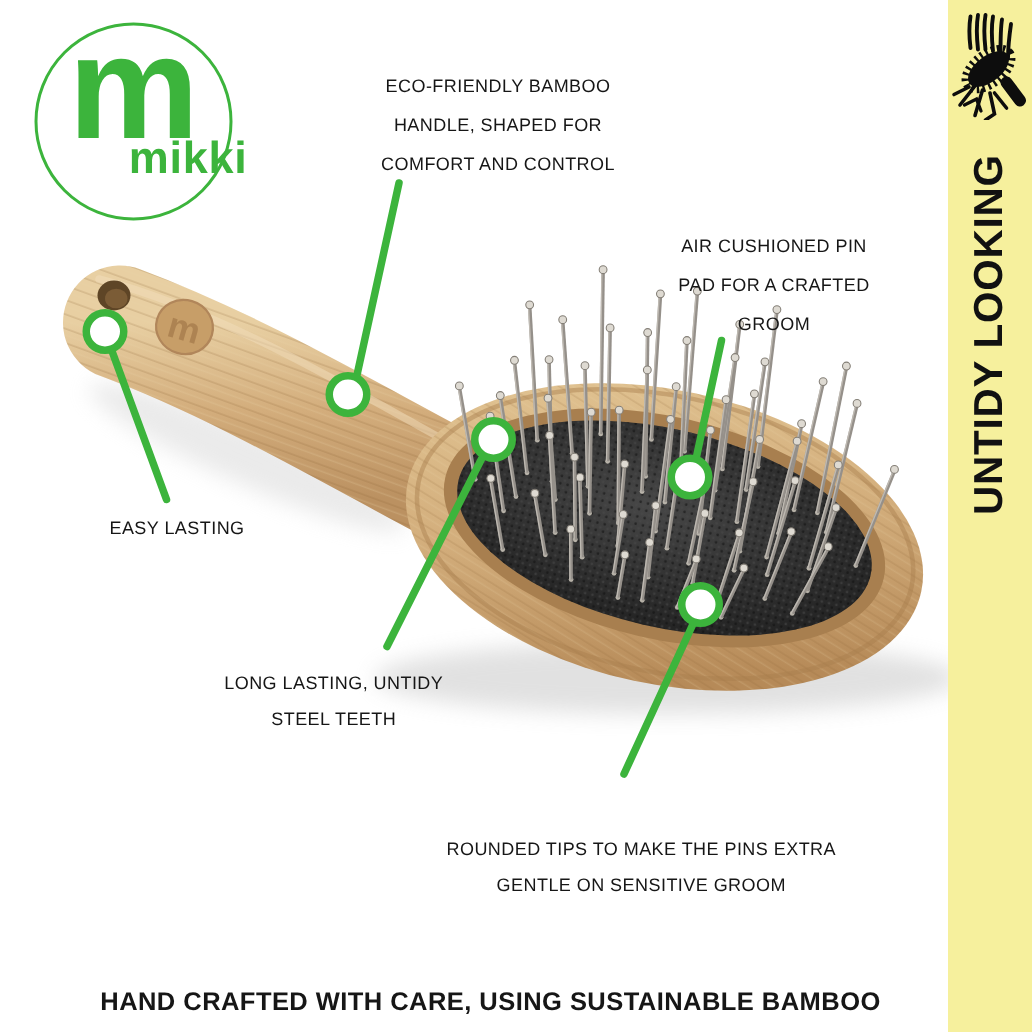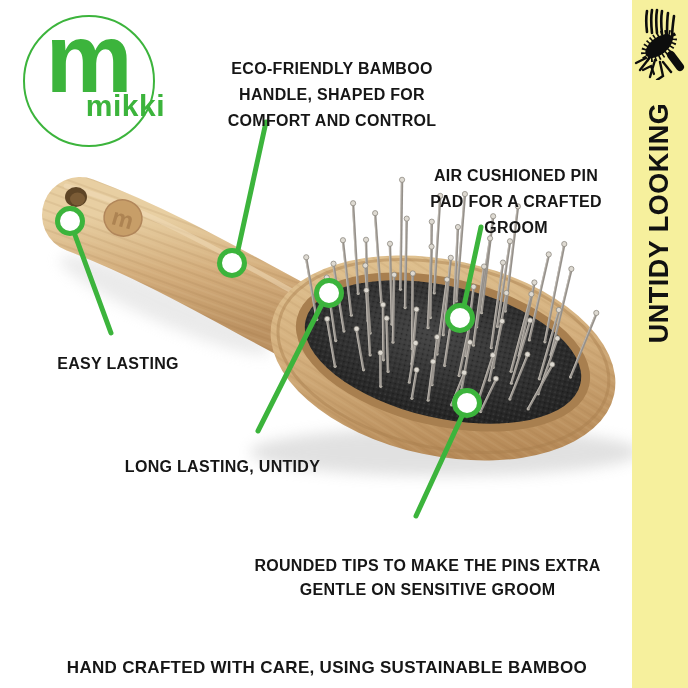--- a/index.html
+++ b/index.html
@@ -8,22 +8,22 @@
     --ink:#161616;
   }
   html,body{margin:0;padding:0;background:#ffffff;}
   #page{
     position:relative;width:688px;height:688px;overflow:hidden;
     background:#ffffff;
     font-family:"Liberation Sans", sans-serif;
     color:var(--ink);
   }
   .callout{
-    position:absolute;text-align:center;font-weight:700;font-size:16px;
-    line-height:26px;letter-spacing:.3px;color:var(--ink);margin-top:12px;
+    position:absolute;text-align:center;font-weight:400;font-size:12px;
+    line-height:26px;letter-spacing:.3px;color:var(--ink);
   }
   .callout.tight{line-height:24px;}
   #footer-note{
     position:absolute;left:44px;top:658px;width:566px;text-align:center;
     font-weight:700;font-size:17px;letter-spacing:.3px;
   }
   
   #logo{
     position:absolute;left:23px;top:15px;width:132px;height:132px;border-radius:50%;
     border:2px solid var(--green);box-sizing:border-box;background:#fff;
@@ -383,23 +383,24 @@
     <div>PAD FOR A CRAFTED</div>
     <div>GROOM</div>
   </div>
 
   <div class="callout" style="left:18px;top:339px;width:200px;">
     <div>EASY LASTING</div>
   </div>
 
   <div class="callout tight" style="left:90px;top:443px;width:265px;">
     <div>LONG LASTING, UNTIDY</div>
-  </div>
-
-  <div class="callout tight" style="left:225px;top:542px;width:405px;">
+    <div>STEEL TEETH</div>
+  </div>
+
+  <div class="callout tight" style="left:225px;top:554px;width:405px;">
     <div>ROUNDED TIPS TO MAKE THE PINS EXTRA</div>
     <div>GENTLE ON SENSITIVE GROOM</div>
   </div>
 
   <div id="footer-note">HAND CRAFTED WITH CARE, USING SUSTAINABLE BAMBOO</div>
 
   <div id="sidebar"></div>
   <svg id="sidebar-icon" viewBox="0 0 54 74">
     <g stroke="#0d0d0d" fill="none" stroke-linecap="round">
 

